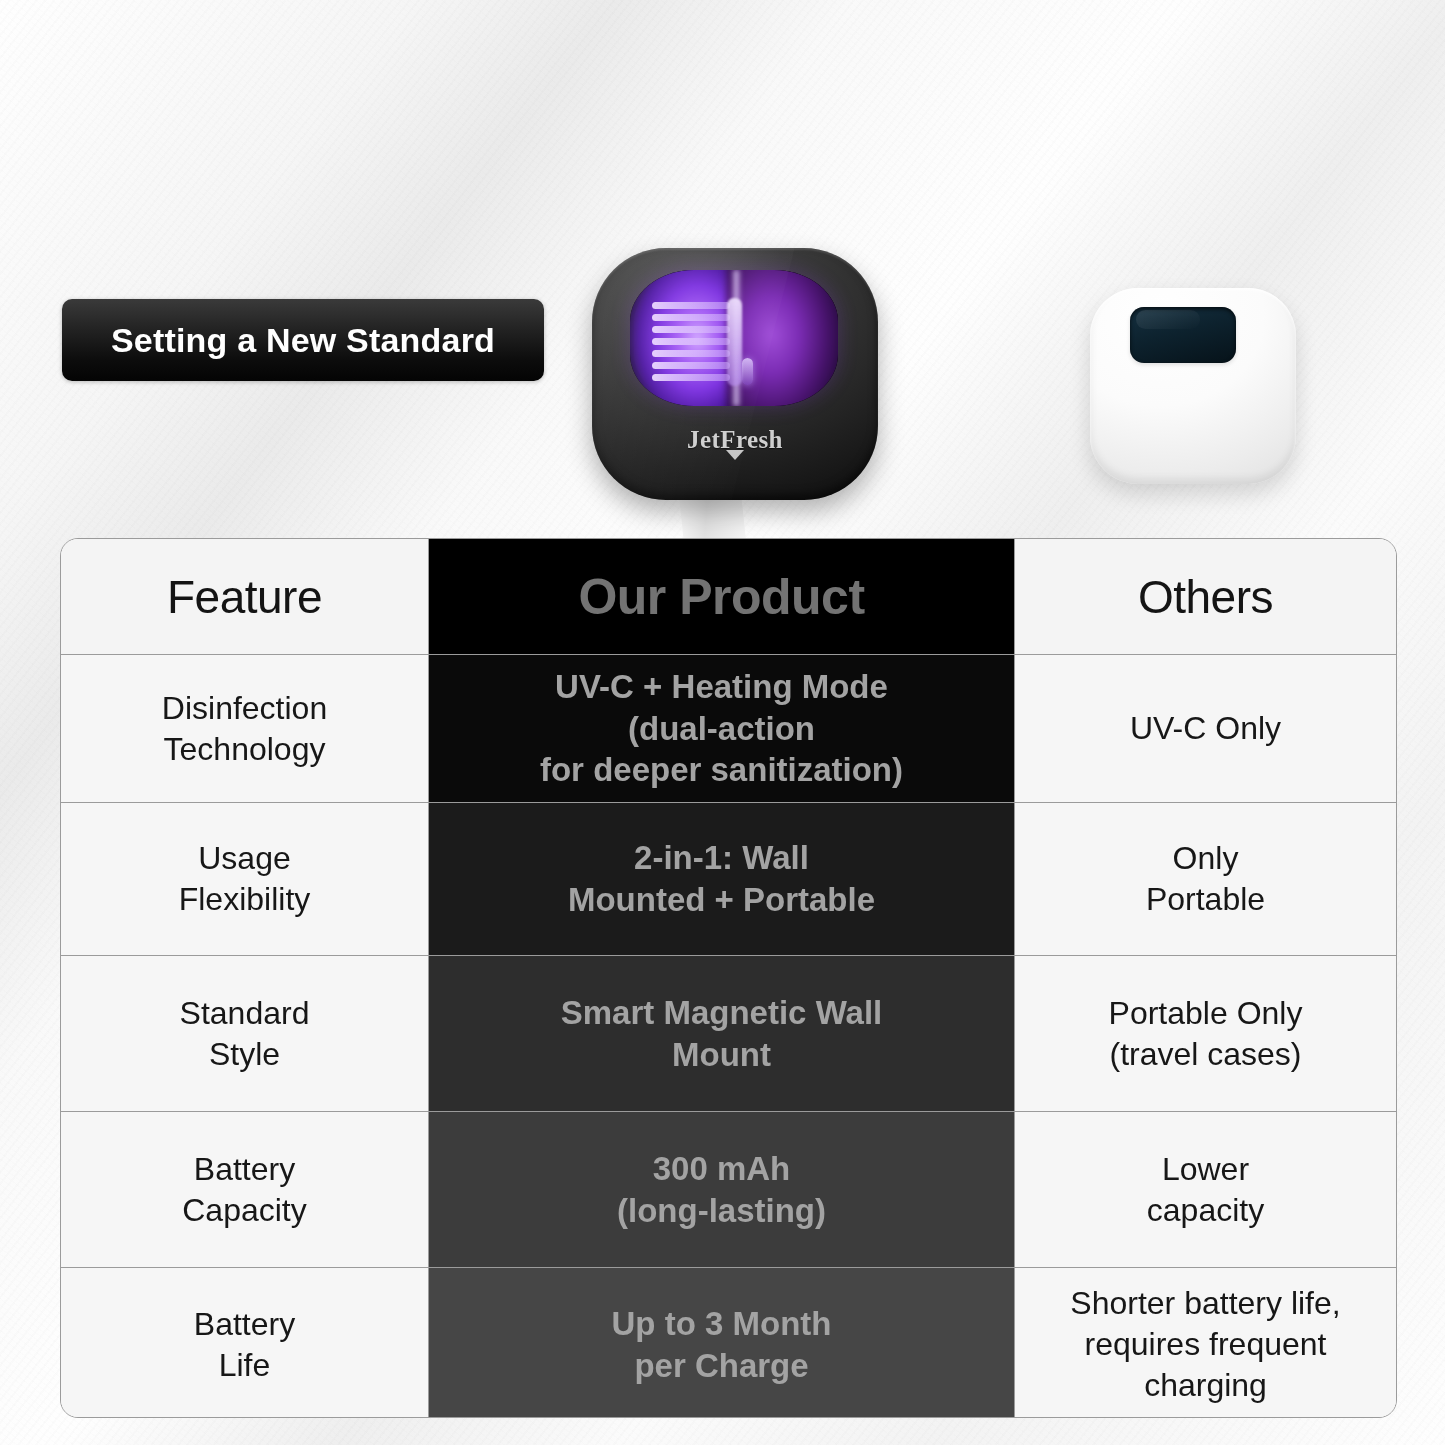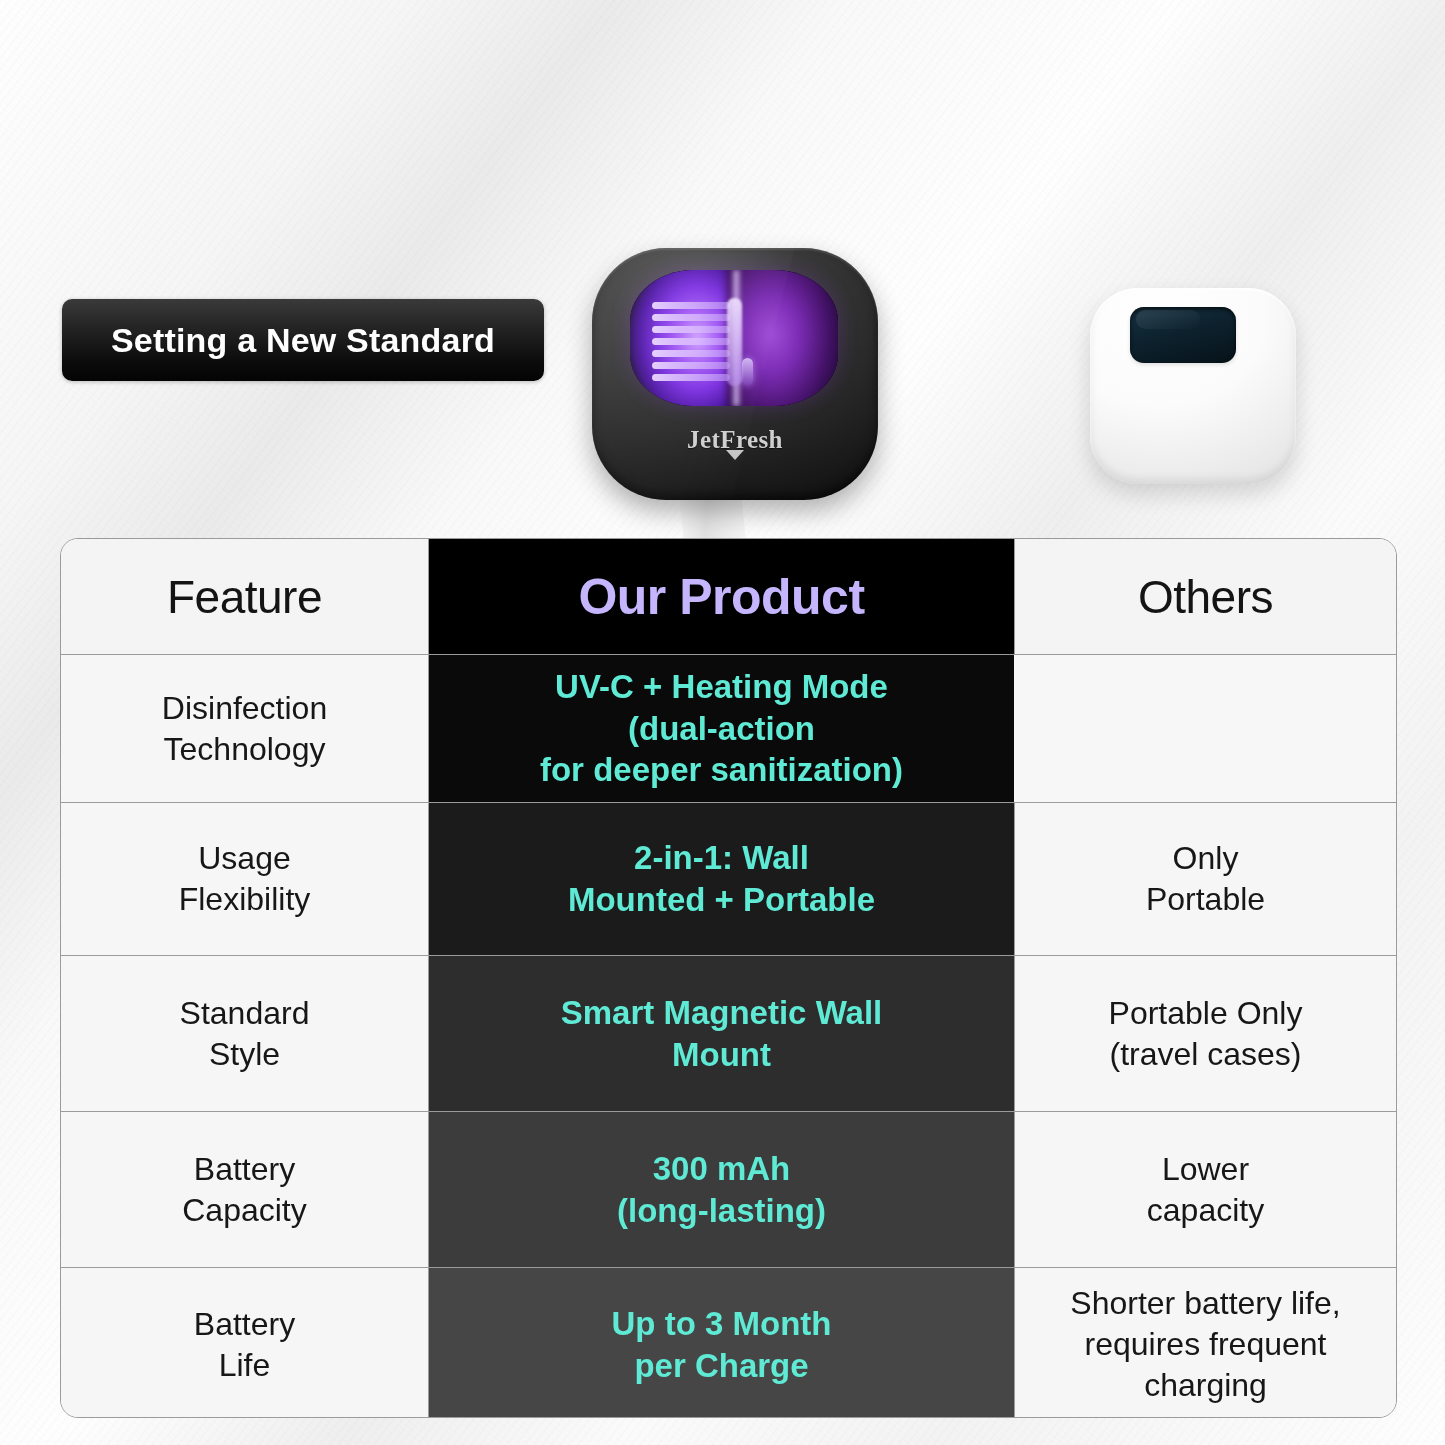--- a/index.html
+++ b/index.html
@@ -273,39 +273,39 @@
   .thead .col-feature,
   .thead .col-others {
     background:#f4f4f4;
     color:#141414;
     font-size:46px;
     font-weight:400;
     letter-spacing:-0.5px;
   }
   .thead .col-ours {
     background:#000;
-    color:#c4b5fd;
+    color:#737373;
     font-size:50px;
     font-weight:700;
     letter-spacing:-0.5px;
   }
   .thead .col-feature { border-right:1.5px solid #9b9b9b; }
   .thead .col-others  { border-left:1.5px solid #9b9b9b; }
 
   
   .tbody-row .col-feature,
   .tbody-row .col-others {
     background:#f6f6f6;
     color:#171717;
     font-size:32px;
     font-weight:400;
     line-height:1.28;
   }
   .tbody-row .col-ours {
-    color:#5eead4;
+    color:#a3a3a3;
     font-size:33px;
     font-weight:700;
     line-height:1.26;
   }
   .tbody-row .col-feature { border-right:1.5px solid #9b9b9b; }
   .tbody-row .col-others  { border-left:1.5px solid #9b9b9b; }
 
   
   .r1 .col-ours { background:#0a0a0a; }
   .r2 .col-ours { background:#1b1b1b; }
@@ -375,20 +375,23 @@
     <div class="trow tbody-row r1">
       <div class="cell col-feature">
           <span class="cell-text">Disinfection
 Technology</span>
         </div>
       <div class="cell col-ours">
           <span class="cell-text">UV-C + Heating Mode
 (dual-action
 for deeper sanitization)</span>
         </div>
+      <div class="cell col-others">
+          <span class="cell-text">UV-C Only</span>
+        </div>
     </div>
 
     <div class="trow tbody-row r2">
       <div class="cell col-feature">
           <span class="cell-text">Usage
 Flexibility</span>
         </div>
       <div class="cell col-ours">
           <span class="cell-text">2-in-1: Wall
 Mounted + Portable</span>

